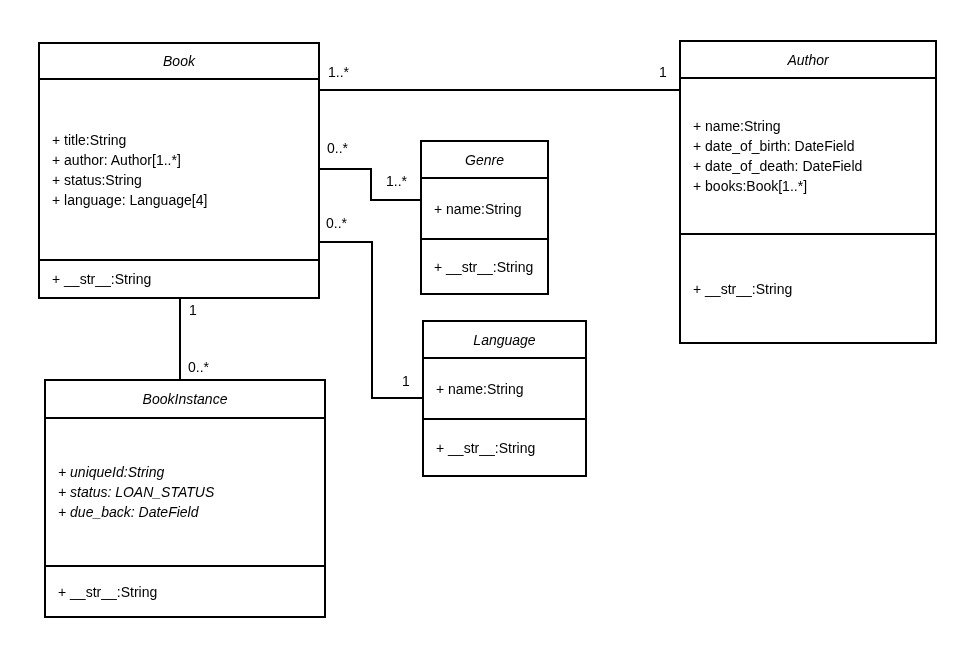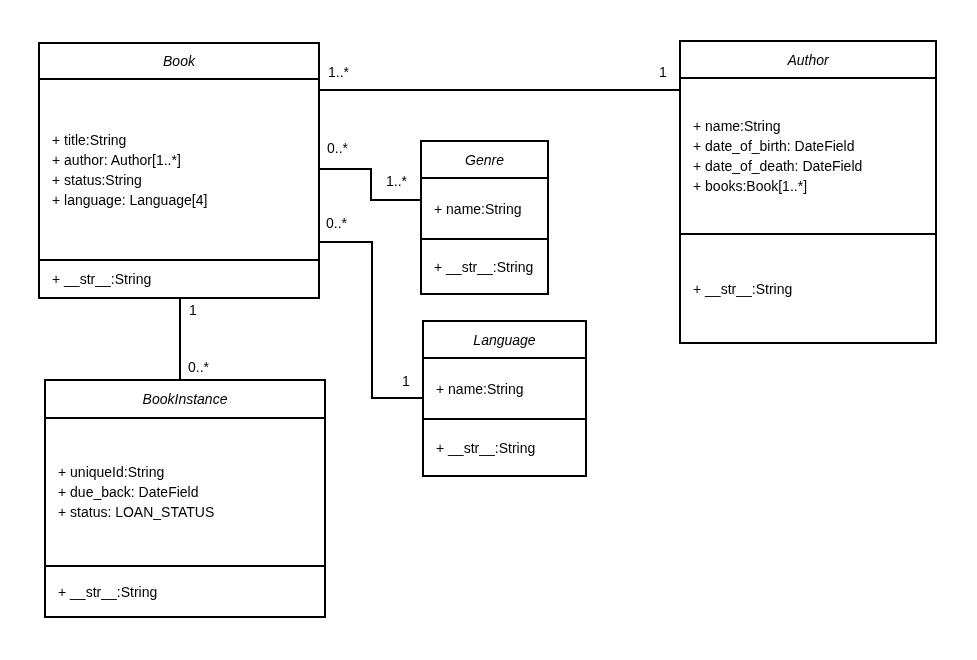--- a/index.html
+++ b/index.html
@@ -97,24 +97,24 @@
     <div class="uml-attrs" style="height:61px;">
       <div class="uml-line">+ name:String</div>
     </div>
     <div class="uml-methods">
       <div class="uml-line">+ __str__:String</div>
     </div>
   </div>
 
   <div class="uml-class" style="left:38px; top:379px; width:282px; height:239px;margin-left:6px;">
     <div class="uml-title" style="height:38px;">BookInstance</div>
-    <div class="uml-attrs" style="height:148px;">
+    <div class="uml-attrs" style="height:148px;font-style:italic;">
       <div class="uml-line">+ uniqueId:String</div>
+      <div class="uml-line">+ status: LOAN_STATUS</div>
       <div class="uml-line">+ due_back: DateField</div>
-      <div class="uml-line">+ status: LOAN_STATUS</div>
     </div>
     <div class="uml-methods">
       <div class="uml-line">+ __str__:String</div>
     </div>
   </div>
 
   <div class="mult" style="left:328px; top:64px;">1..*</div>
   <div class="mult" style="left:659px; top:64px;">1</div>
 
   <div class="mult" style="left:327px; top:140px;">0..*</div>

